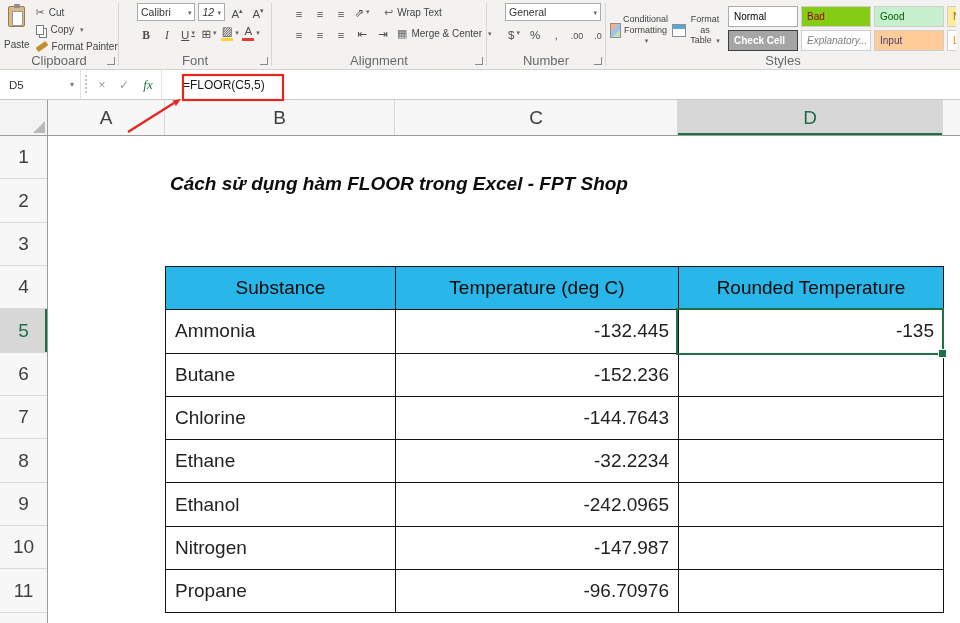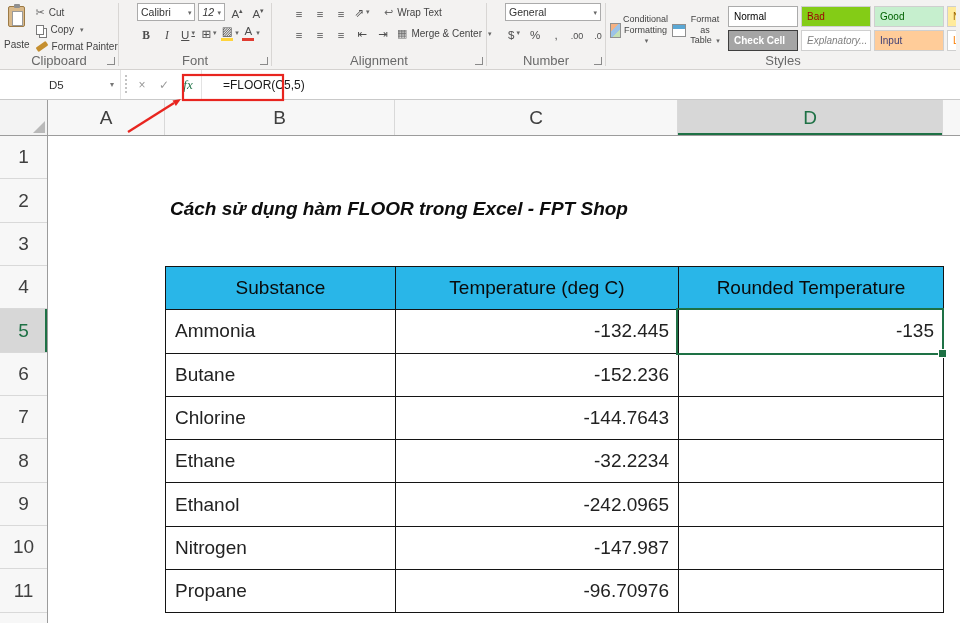--- a/index.html
+++ b/index.html
@@ -74,42 +74,42 @@
     border:1px solid #cfcfcf; font-size:10px; display:flex; align-items:center;
     padding-left:5px; white-space:nowrap; overflow:hidden; background:#fff;
   }
   .chip.b{ font-weight:bold; } .chip.i{ font-style:italic; }
 
   
   .fbar{
     position:absolute; top:70px; left:0; width:960px; height:30px; background:#fff;
     border-bottom:1px solid #c9c9c9; display:flex; align-items:stretch;
   }
-  .namebox{ width:64px; display:flex; align-items:center; padding-left:9px; font-size:11.5px; color:#333;margin-left:40px; }
+  .namebox{ width:64px; display:flex; align-items:center; padding-left:9px; font-size:11.5px; color:#333; }
   .namebox-dd{ width:17px; display:flex; align-items:center; justify-content:center; color:#777; font-size:8px; border-right:1px solid #e3e3e3; }
   .fsep{ width:2px; margin:5px 4px; background:repeating-linear-gradient(#c3c3c3 0 2px,transparent 2px 4px); }
   .fbtn{ width:22px; display:flex; align-items:center; justify-content:center; color:#9a9a9a; font-size:12px; }
   .fx{ font-style:italic; color:#1f7246; font-size:13px; font-family:"Liberation Serif",serif; width:26px; }
   .farea{ flex:1; display:flex; align-items:center; padding-left:21px; font-size:12px; color:#1a1a1a; border-left:1px solid #e3e3e3; }
 
   
   .sheet{ position:absolute; top:100px; left:0; width:960px; height:523px; background:#fff; overflow:hidden; }
   .corner{ position:absolute; left:0; top:0; width:48px; height:36px; background:#f3f3f3; border-right:1px solid #9c9c9c; border-bottom:1px solid #9c9c9c; }
   .corner::after{ content:''; position:absolute; right:2px; bottom:2px; width:0; height:0; border-bottom:12px solid #b9b9b9; border-left:12px solid transparent; }
   .colhdrs{ position:absolute; left:48px; top:0; right:0; height:36px; display:flex; background:#f7f7f7; border-bottom:1px solid #9c9c9c; }
   .colhdr{ border-right:1px solid #d9d9d9; display:flex; align-items:center; justify-content:center; font-size:19px; color:#3f3f3f; }
   .w-a{ width:117px; } .w-b{ width:230px; } .w-c{ width:283px; } .w-d{ width:265px; }
   .fillcol{ flex:1; border-right:none; }
   .colhdr.sel{ background:#d7d7d7; color:var(--sel); box-shadow:inset 0 -2px 0 var(--sel); }
   .rowhdrs{ position:absolute; left:0; top:36px; width:48px; bottom:0; background:#f7f7f7; border-right:1px solid #9c9c9c; display:flex; flex-direction:column; }
   .rowhdr{ flex:0 0 43.35px; display:flex; align-items:center; justify-content:center; font-size:19px; color:#3f3f3f; border-bottom:1px solid #d9d9d9; }
   .rowhdr.sel{ background:#d7d7d7; color:var(--sel); box-shadow:inset -2px 0 0 var(--sel); }
   .cells{ position:absolute; left:48px; top:36px; right:0; bottom:0; background:#fff; }
   .sheet-title{
-    position:absolute; left:122px; top:51px; height:44px; line-height:44px;
+    position:absolute; left:122px; top:26px; height:44px; line-height:44px;
     font-size:19px; font-weight:bold; font-style:italic; color:#0d0d0d; white-space:nowrap;
   }
   .data-table{ position:absolute; left:117px; top:130px; border-collapse:collapse; table-layout:fixed; }
   .data-table th, .data-table td{
     border:1px solid #141414; height:43.3px; padding:0 9px;
     font-size:19px; overflow:hidden; white-space:nowrap; background:#fff;
   }
   .data-table th{ background:var(--hdr-fill); font-weight:normal; text-align:center; color:#0a0a0a; }
   .al{ text-align:left; } .ar{ text-align:right; }
   .selection{

